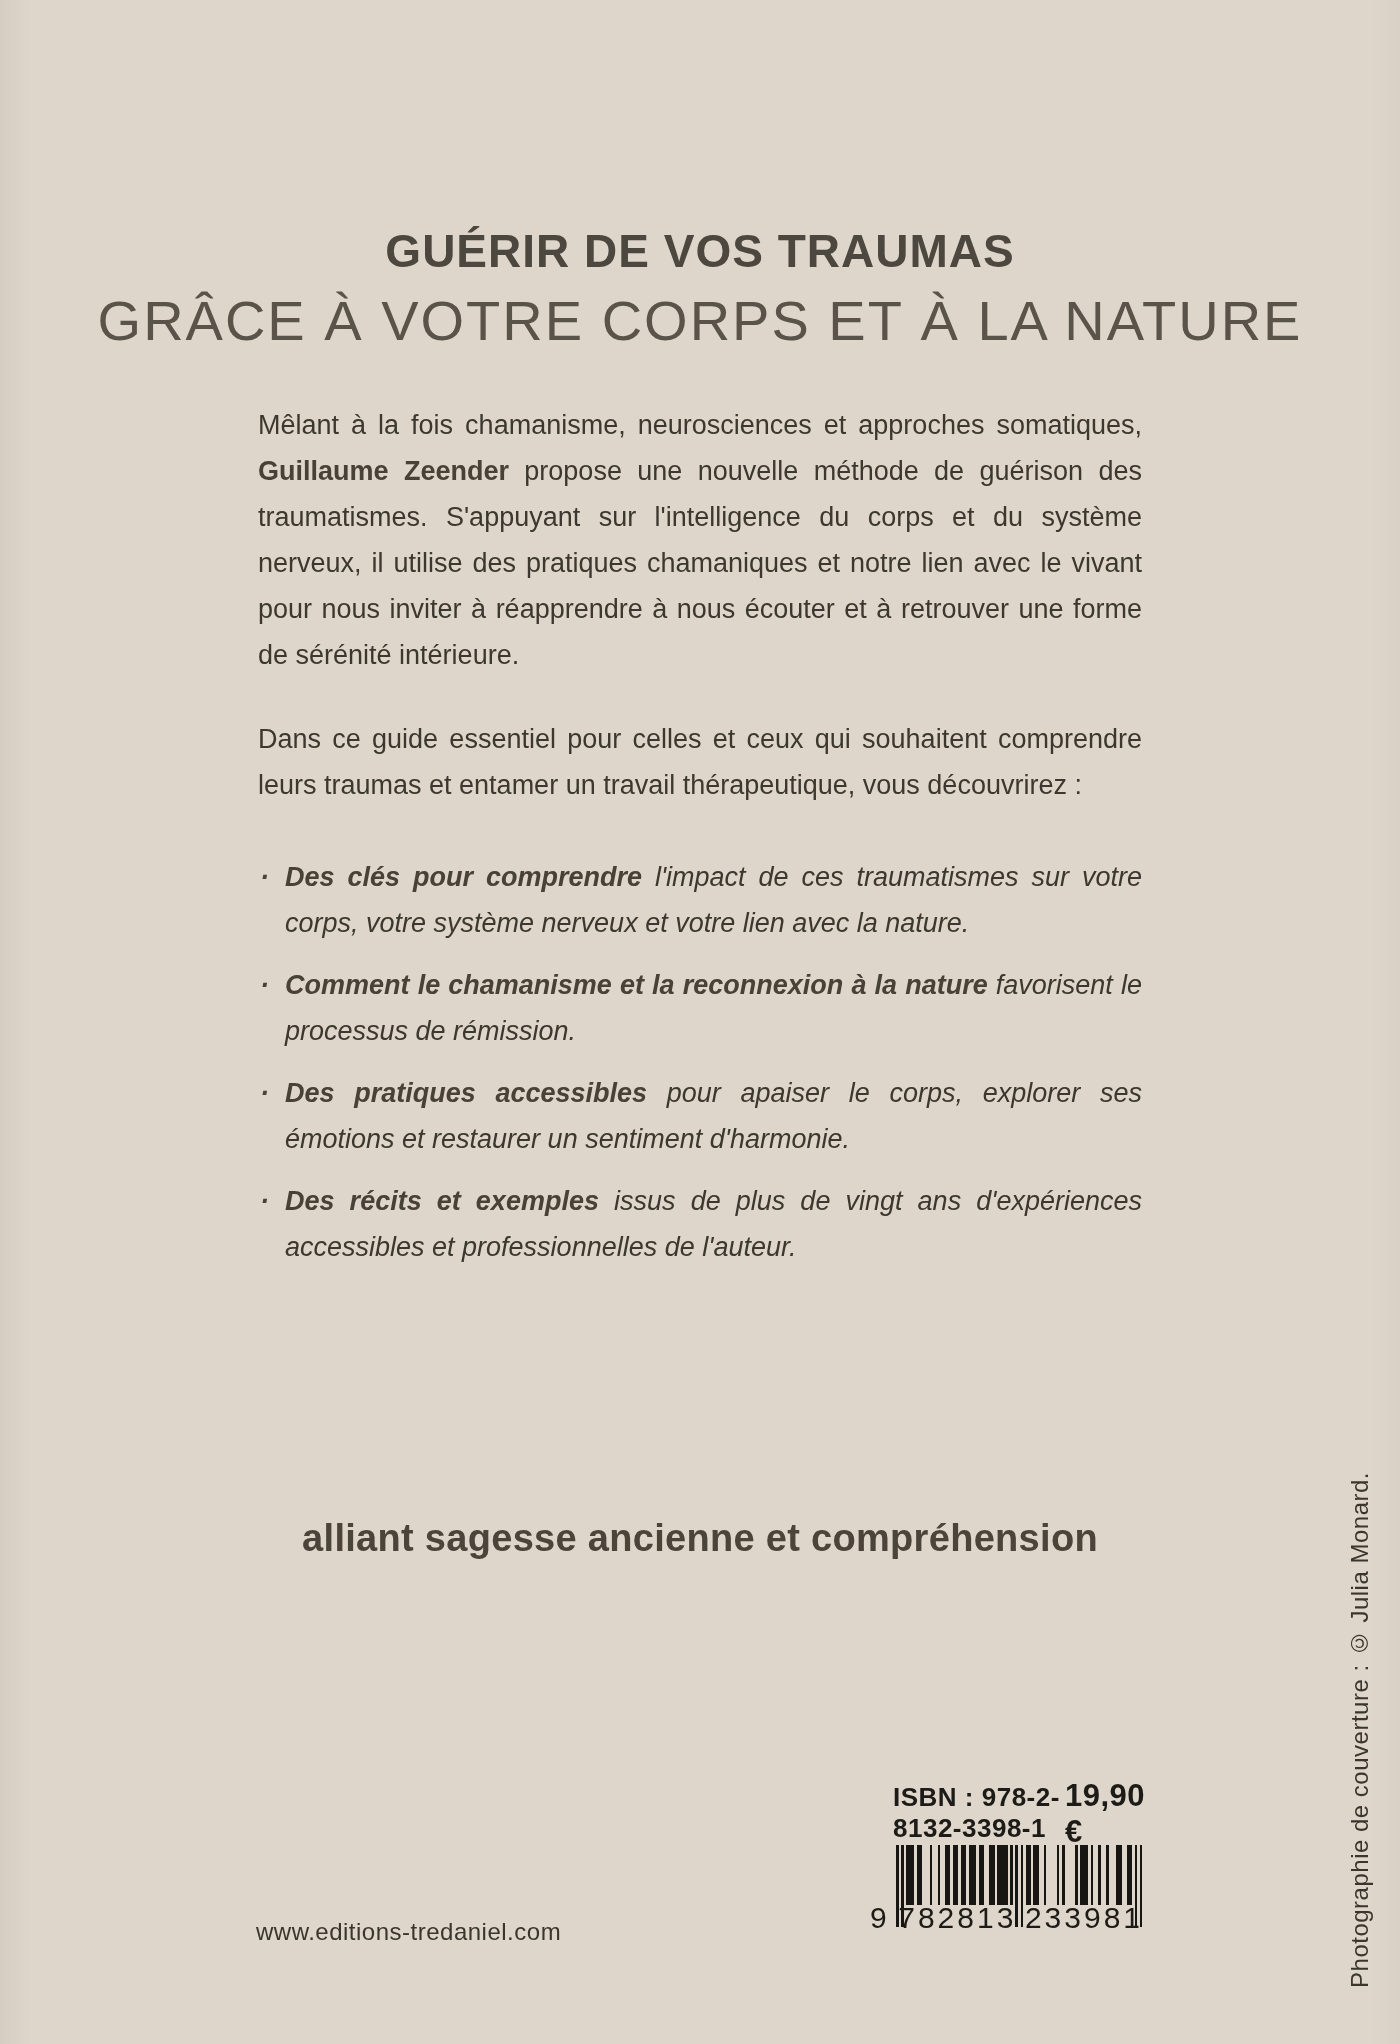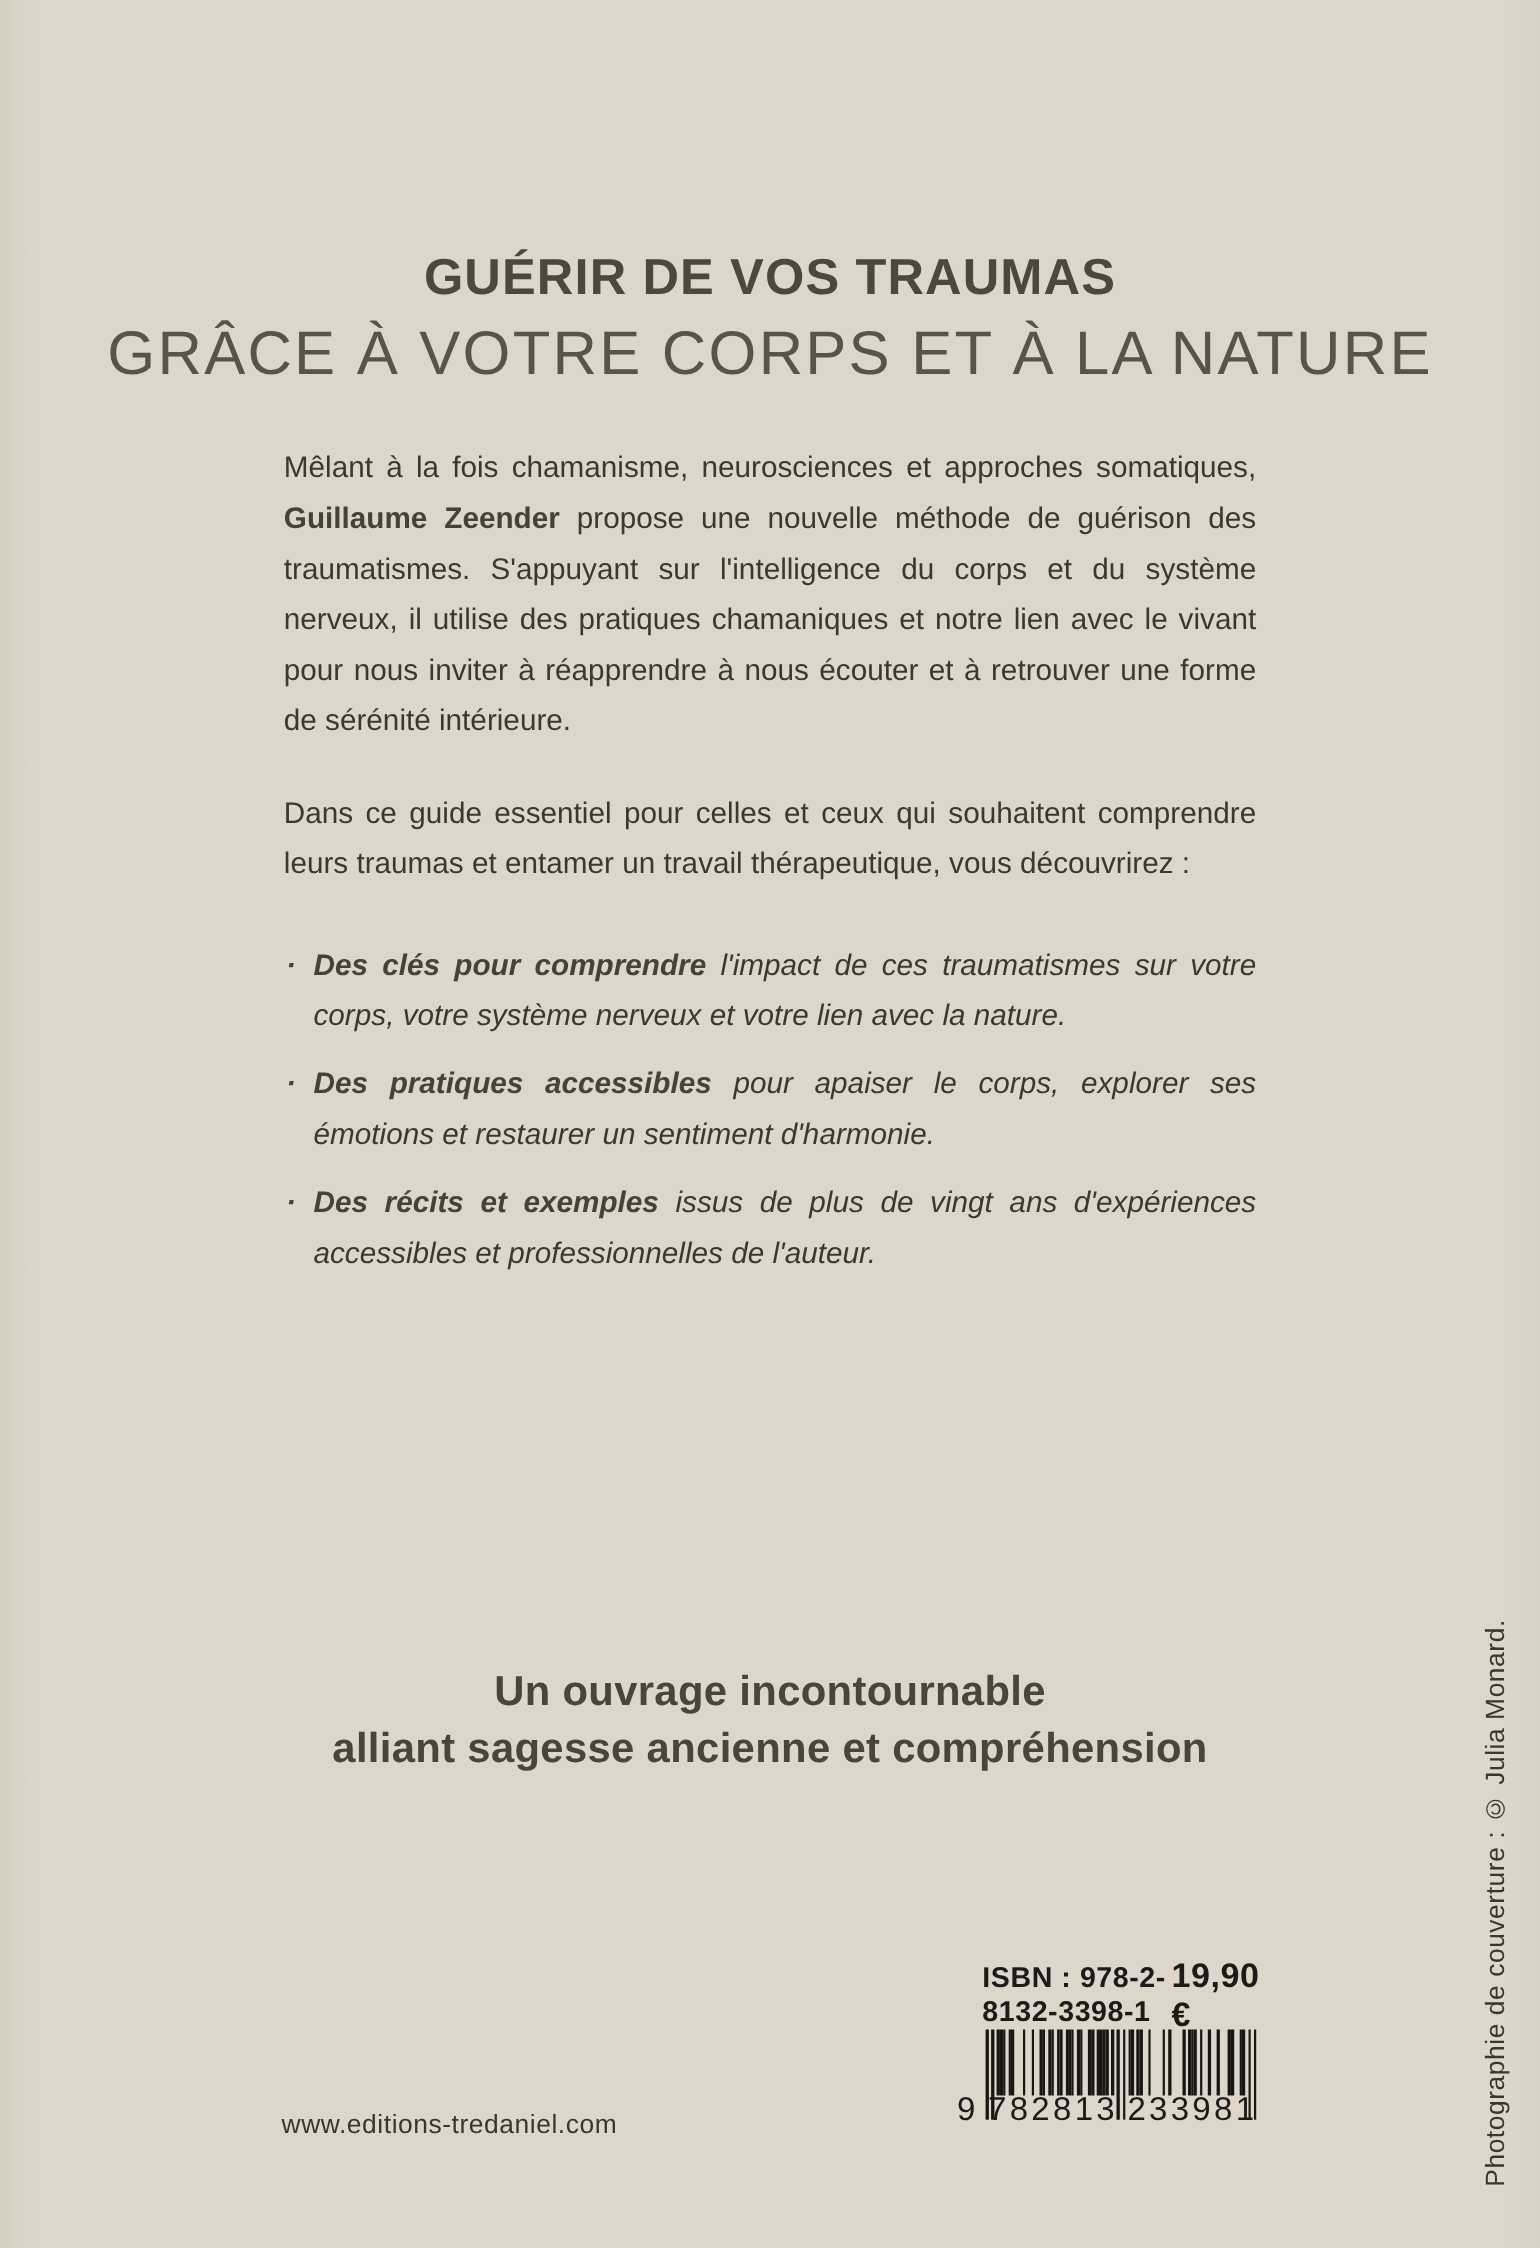--- a/index.html
+++ b/index.html
@@ -94,27 +94,27 @@
   <header class="title-block">
     <h1 class="title-main">GUÉRIR DE VOS TRAUMAS</h1>
     <h2 class="title-sub">GRÂCE À VOTRE CORPS ET À LA NATURE</h2>
   </header>
 
   <main class="content">
     <p class="para"><span>Mêlant à la fois chamanisme, neurosciences et approches somatiques, </span><span class="b">Guillaume Zeender</span><span> propose une nouvelle méthode de guérison des traumatismes. S'appuyant sur l'intelligence du corps et du système nerveux, il utilise des pratiques chamaniques et notre lien avec le vivant pour nous inviter à réapprendre à nous écouter et à retrouver une forme de sérénité intérieure.</span></p>
     <p class="para">Dans ce guide essentiel pour celles et ceux qui souhaitent comprendre leurs traumas et entamer un travail thérapeutique, vous découvrirez :</p>
     <ul class="bullets">
       <li><span class="b">Des clés pour comprendre</span><span> l'impact de ces traumatismes sur votre corps, votre système nerveux et votre lien avec la nature.</span></li>
+      <li><span class="b">Comment le chamanisme et la reconnexion à la nature</span><span> favorisent le processus de rémission.</span></li>
       <li><span class="b">Des pratiques accessibles</span><span> pour apaiser le corps, explorer ses émotions et restaurer un sentiment d'harmonie.</span></li>
       <li><span class="b">Des récits et exemples</span><span> issus de plus de vingt ans d'expériences accessibles et professionnelles de l'auteur.</span></li>
     </ul>
   </main>
 
   <div class="closing">
-    <div>Un ouvrage incontournable</div>
     <div>alliant sagesse ancienne et compréhension</div>
   </div>
 
   <div class="website">www.editions-tredaniel.com</div>
 
   <div class="isbn-line">
     <span class="isbn">ISBN : 978-2-8132-3398-1</span>
     <span class="price">19,90 €</span>
   </div>
 

